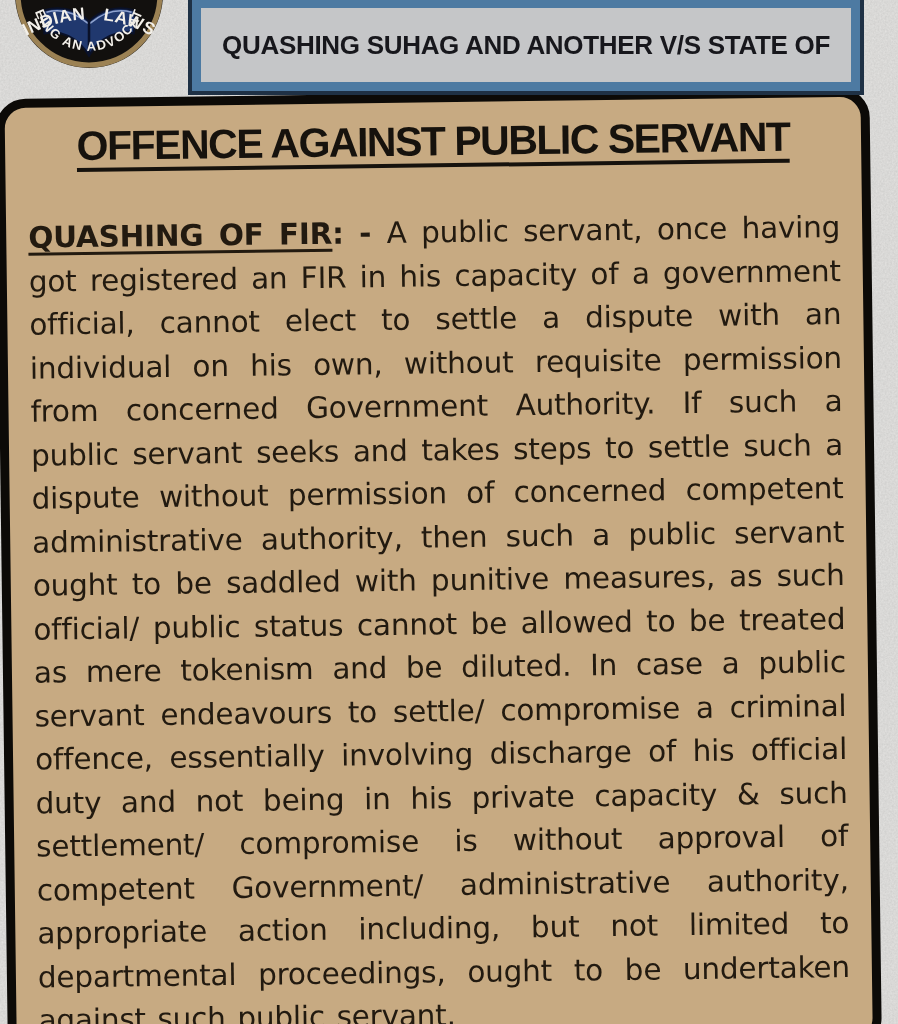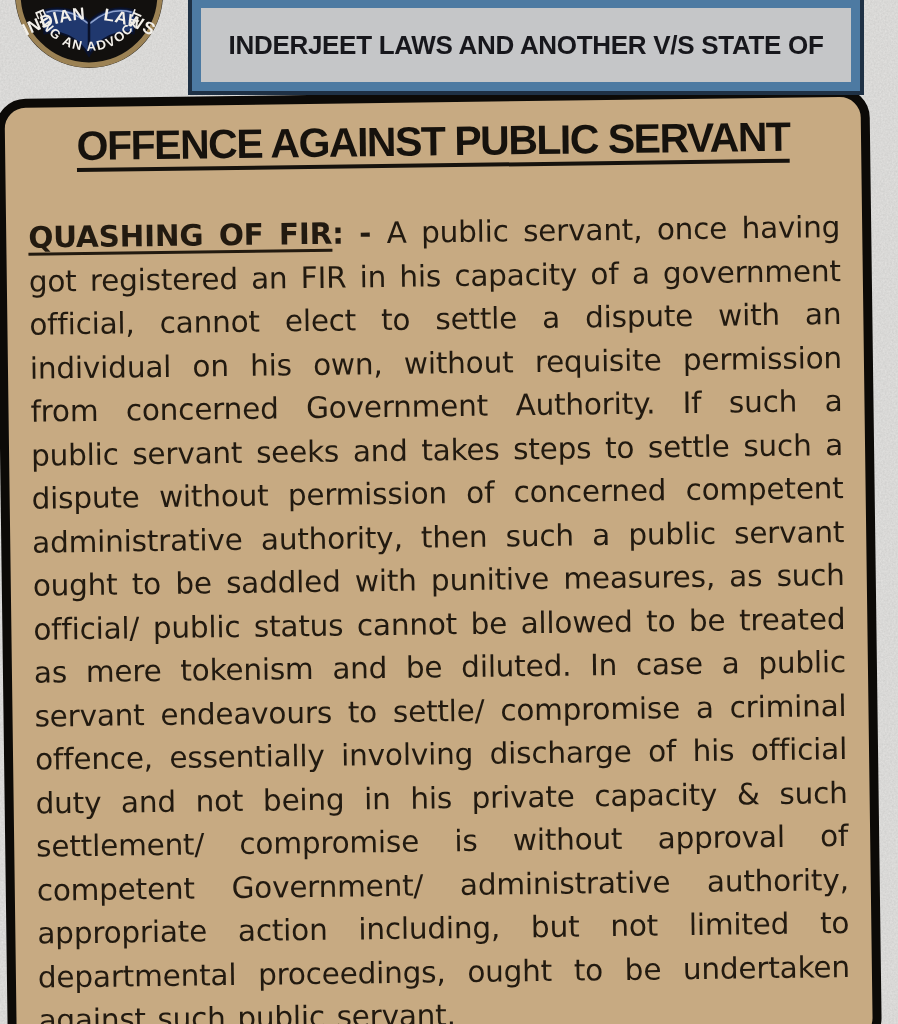--- a/index.html
+++ b/index.html
@@ -111,20 +111,20 @@
   <text font-family="Liberation Sans, sans-serif" font-size="17" font-weight="bold" fill="#f3f0ea" letter-spacing="0.5" word-spacing="12">
     <textPath href="#arcTop" startOffset="50%" text-anchor="middle">INDIAN LAWS</textPath>
   </text>
   <text font-family="Liberation Sans, sans-serif" font-size="13" font-weight="bold" fill="#f3f0ea" letter-spacing="1.4">
     <textPath href="#arcBottom" startOffset="50%" text-anchor="middle">BEING AN ADVOCATE</textPath>
   </text>
 </svg>
 
 <div class="title-outer">
   <div class="title-inner">
-    <div class="title-line">INDERJEET LAWS AND ANOTHER V/S STATE OF</div>
+    <div class="title-line">QUASHING SUHAG AND ANOTHER V/S STATE OF</div>
   </div>
 </div>
 
 <div class="main-box">
   <div class="main-heading">OFFENCE AGAINST PUBLIC SERVANT</div>
   <p class="body-text"><span class="body-lead">QUASHING OF FIR</span><span class="body-sep">: - </span><span>A public servant, once having got registered an FIR in his capacity of a government official, cannot elect to settle a dispute with an individual on his own, without requisite permission from concerned Government Authority. If such a public servant seeks and takes steps to settle such a dispute without permission of concerned competent administrative authority, then such a public servant ought to be saddled with punitive measures, as such official/ public status cannot be allowed to be treated as mere tokenism and be diluted. In case a public servant endeavours to settle/ compromise a criminal offence, essentially involving discharge of his official duty and not being in his private capacity &amp; such settlement/ compromise is without approval of competent Government/ administrative authority, appropriate action including, but not limited to departmental proceedings, ought to be undertaken against such public servant.</span></p>
 </div>
 
 </body></html>

